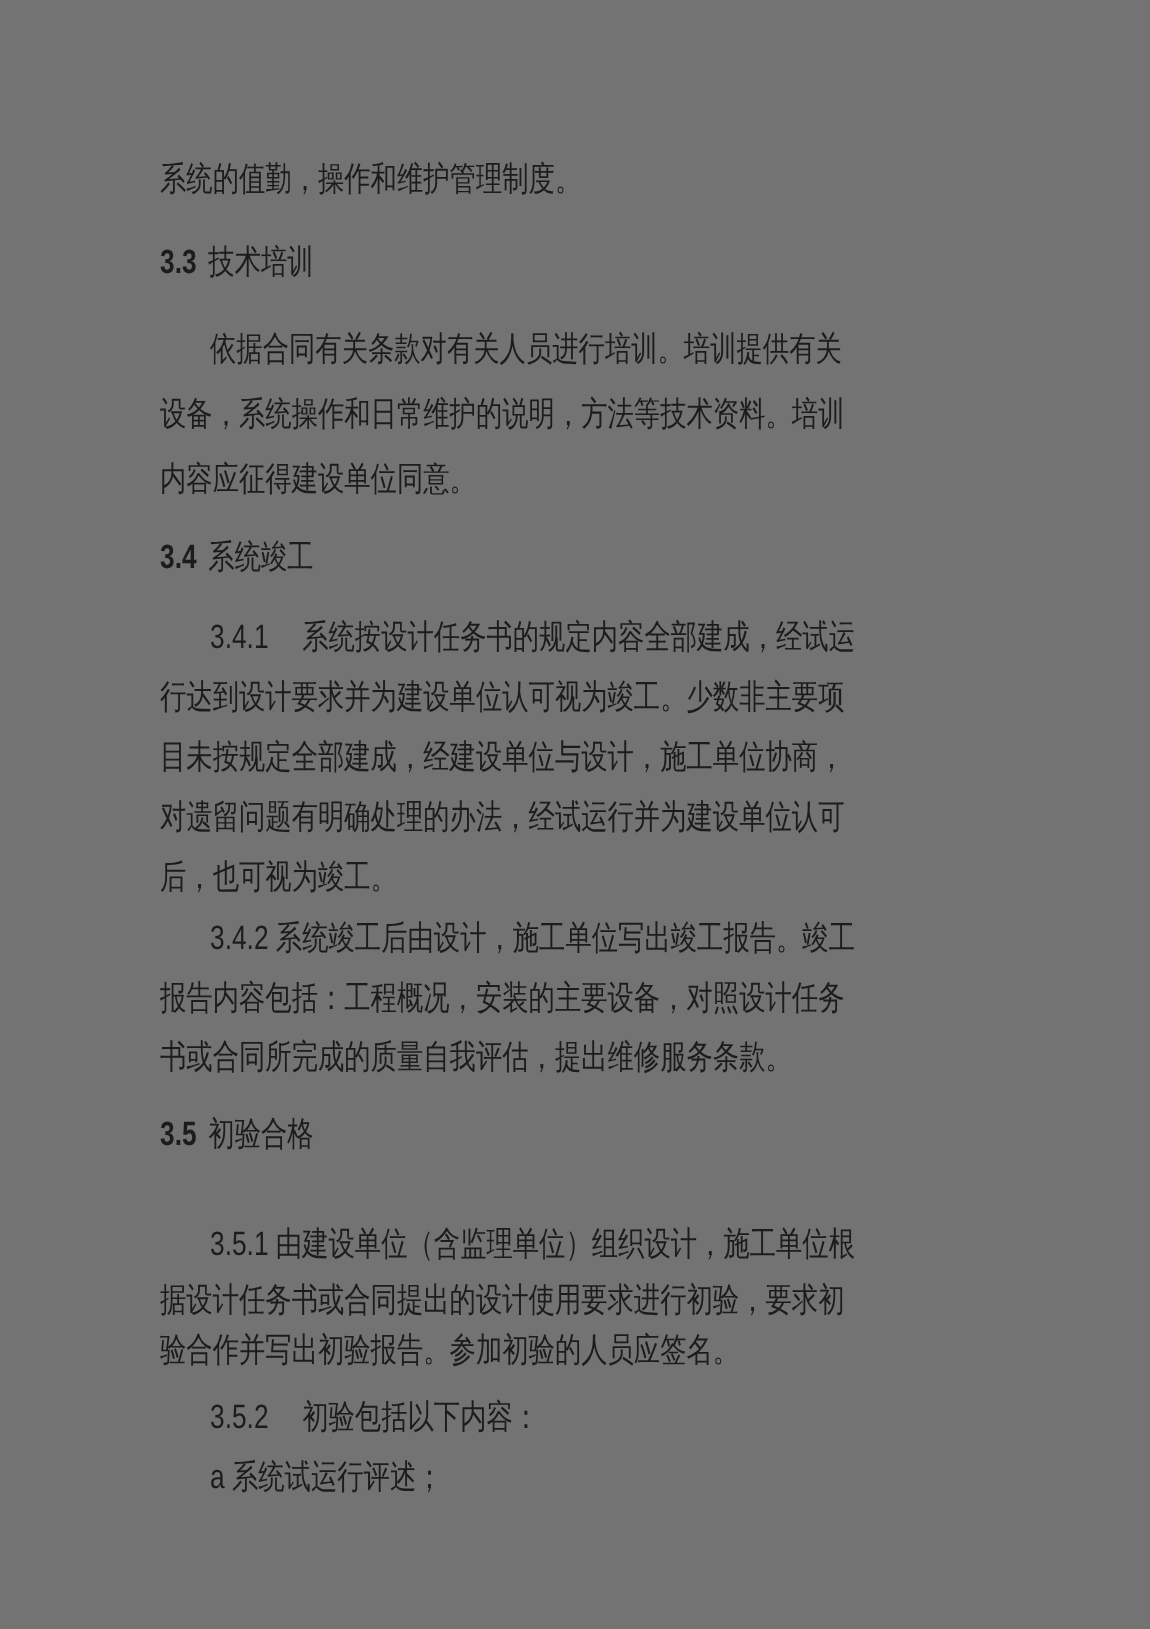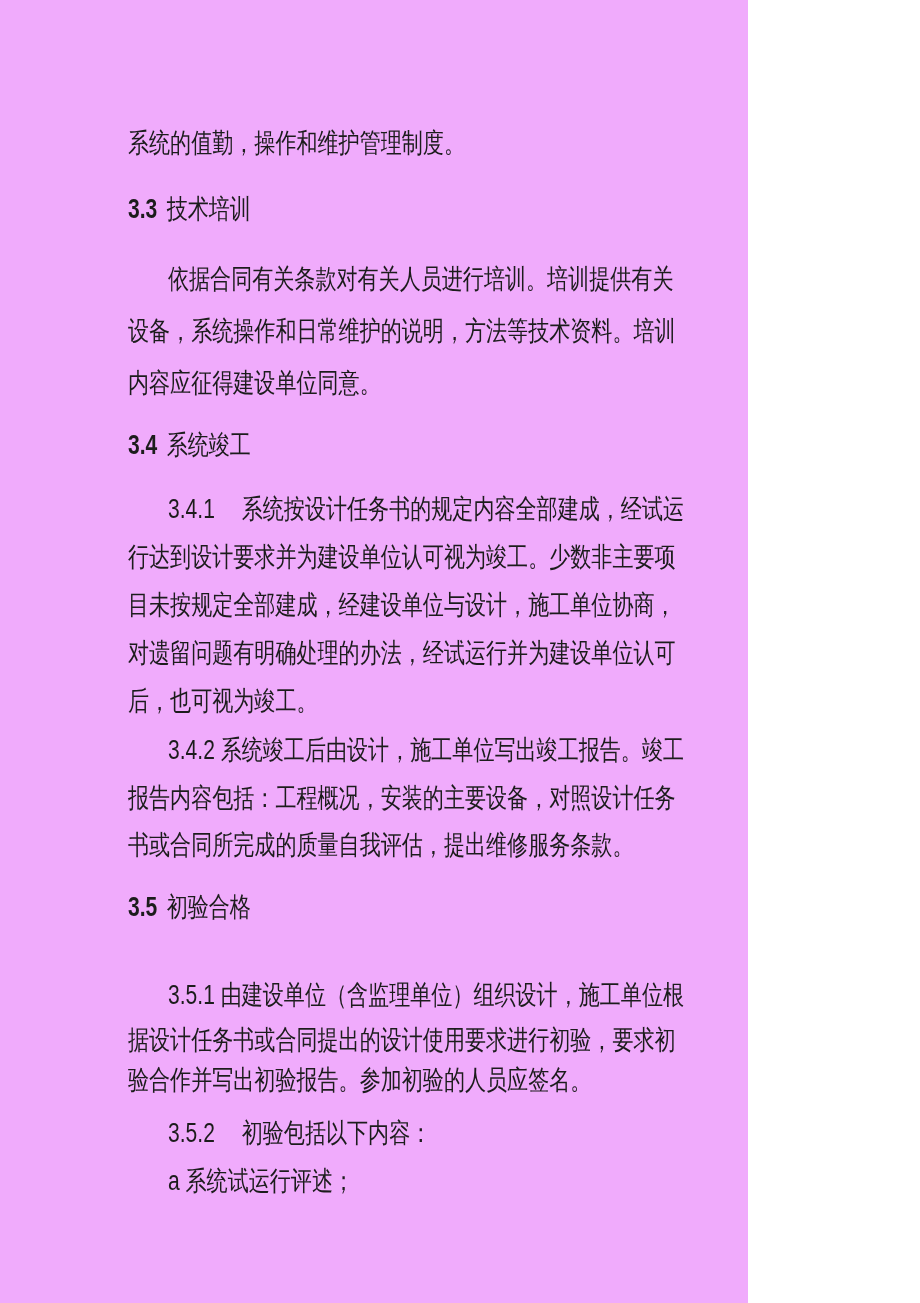--- a/index.html
+++ b/index.html
@@ -2,23 +2,23 @@
 <html><head>
 <meta charset="utf-8">
 <style>
   html, body {
     margin: 0;
     padding: 0;
     background: #ffffff;
   }
   .page {
     position: relative;
-    width: 748px;
+    width: 920px;
     height: 1303px;
-    background: #f0abfc;
+    background: #737373;
     overflow: hidden;
     font-family: "Liberation Sans", "DejaVu Sans", sans-serif;
     color: #1c1c1c;
   }
   .line {
     position: absolute;
     left: 128px;
     font-size: 27px;
     line-height: 31px;
     white-space: pre;

